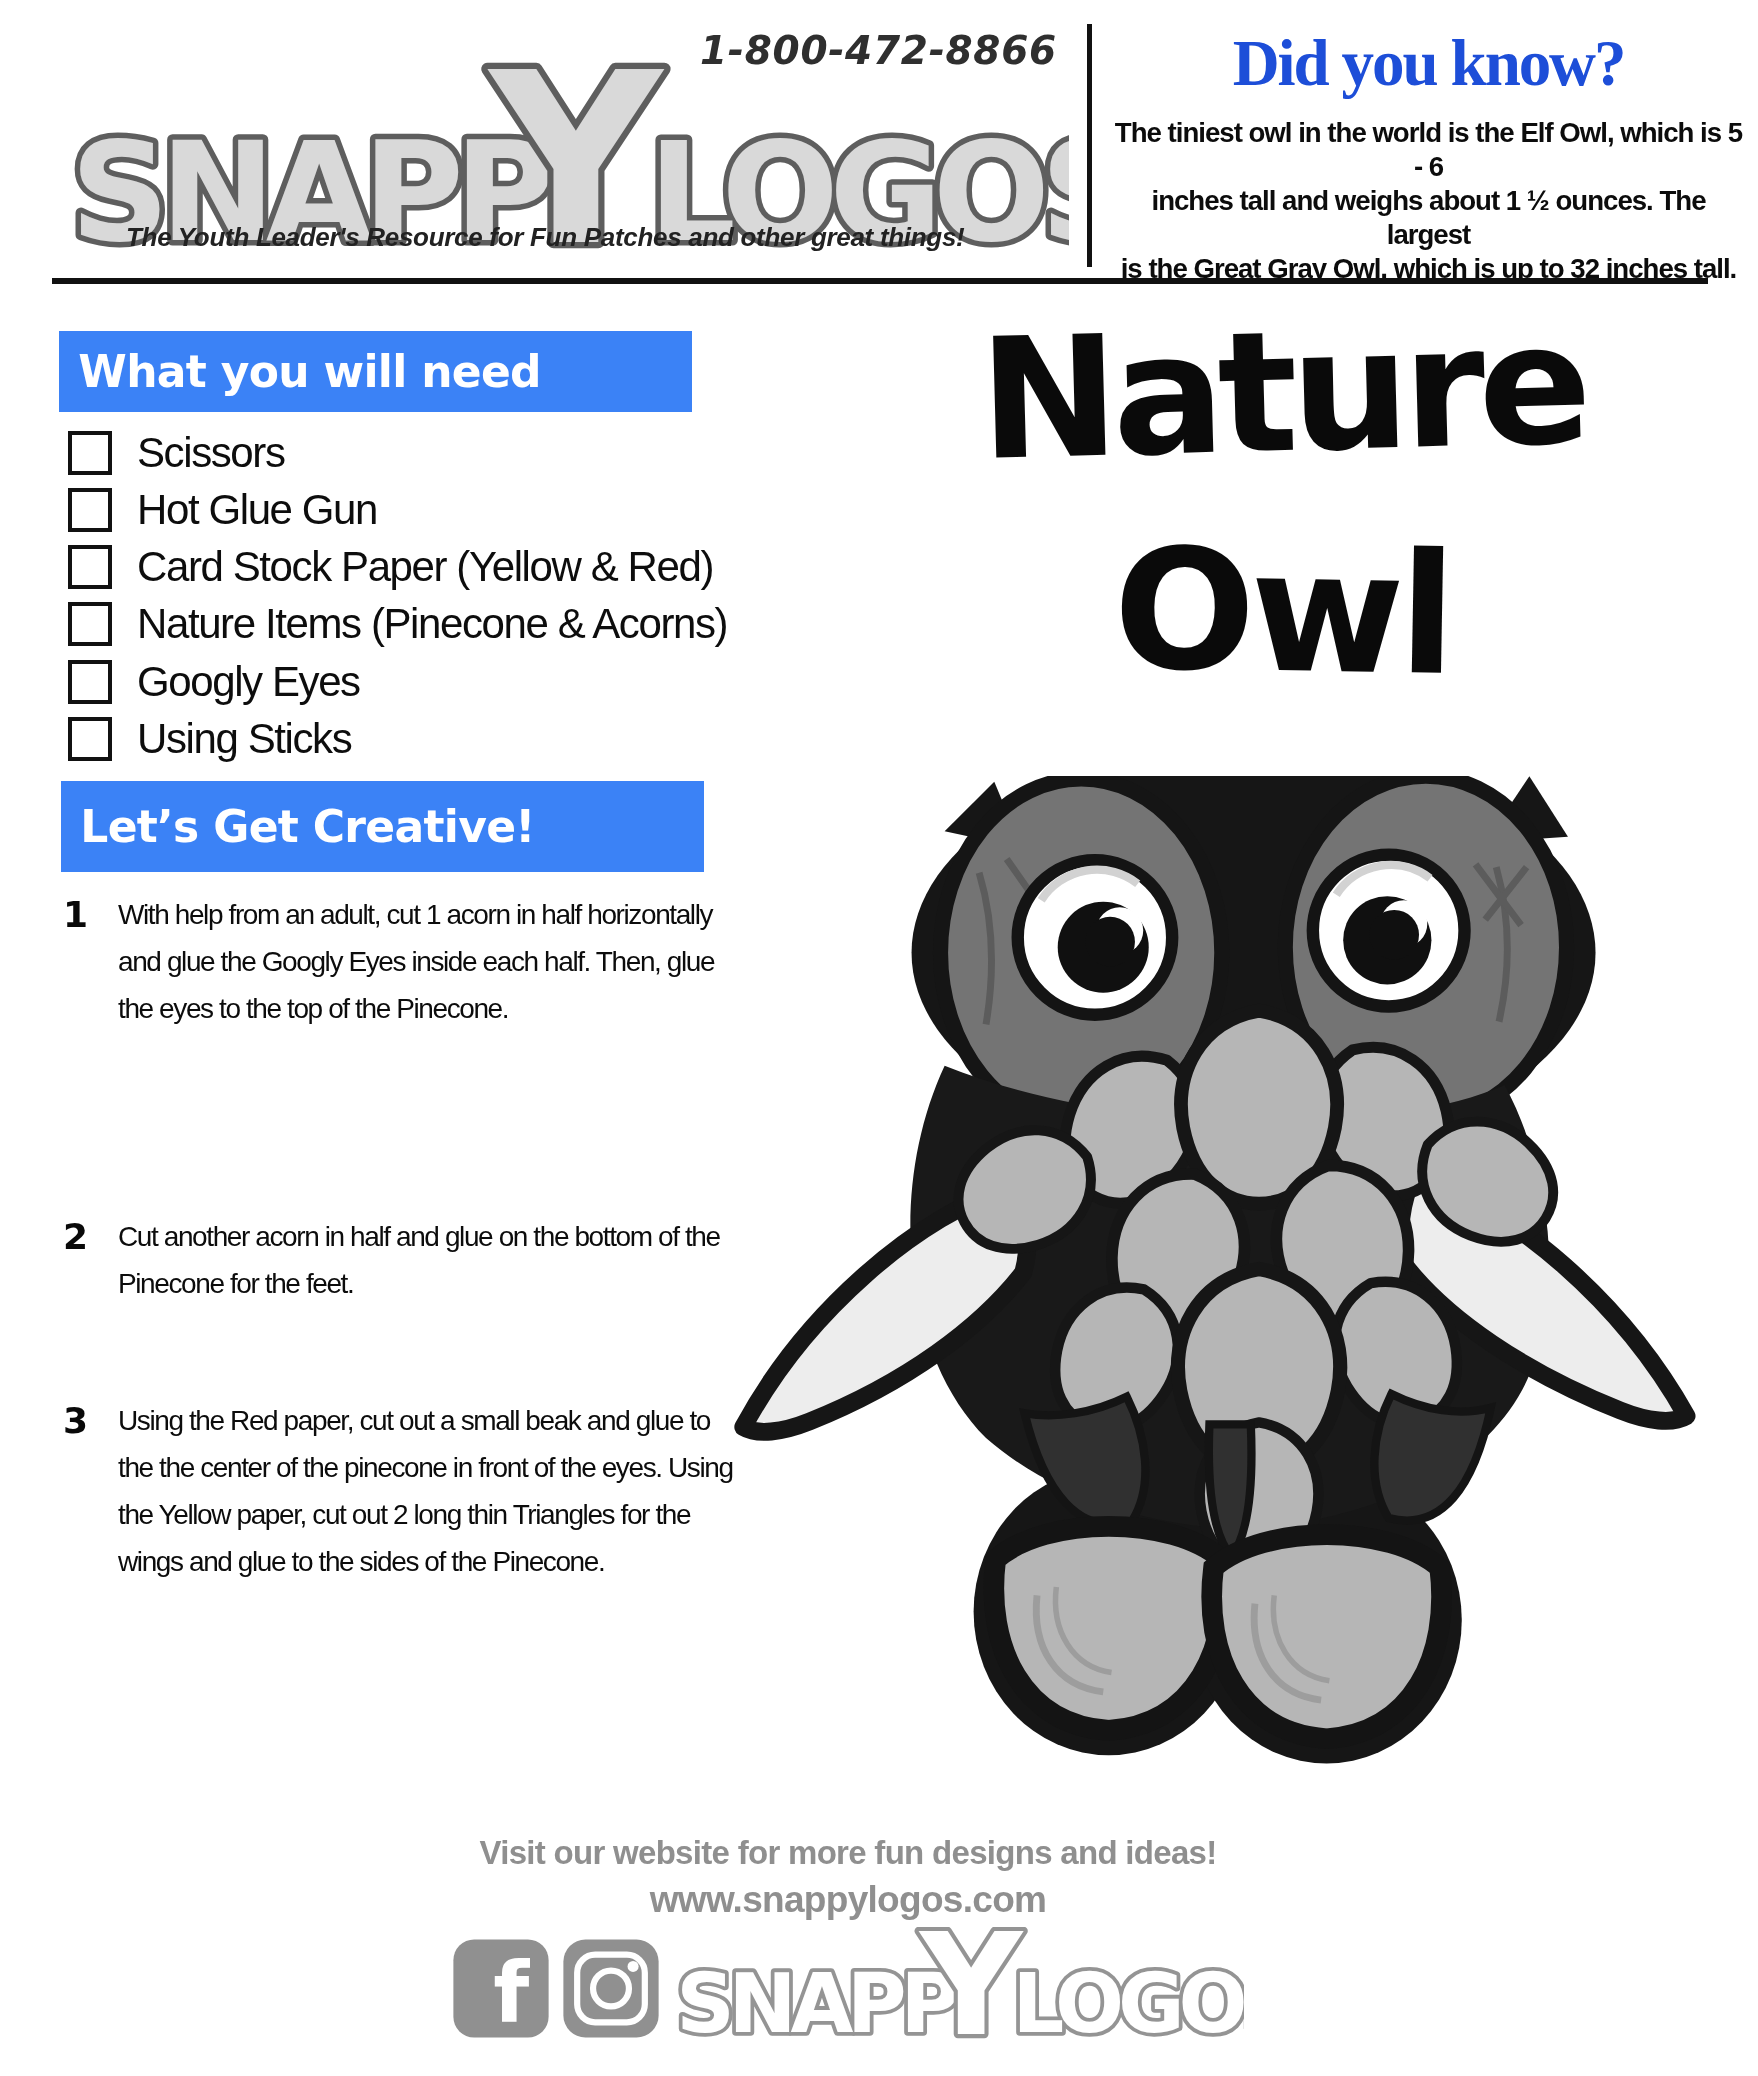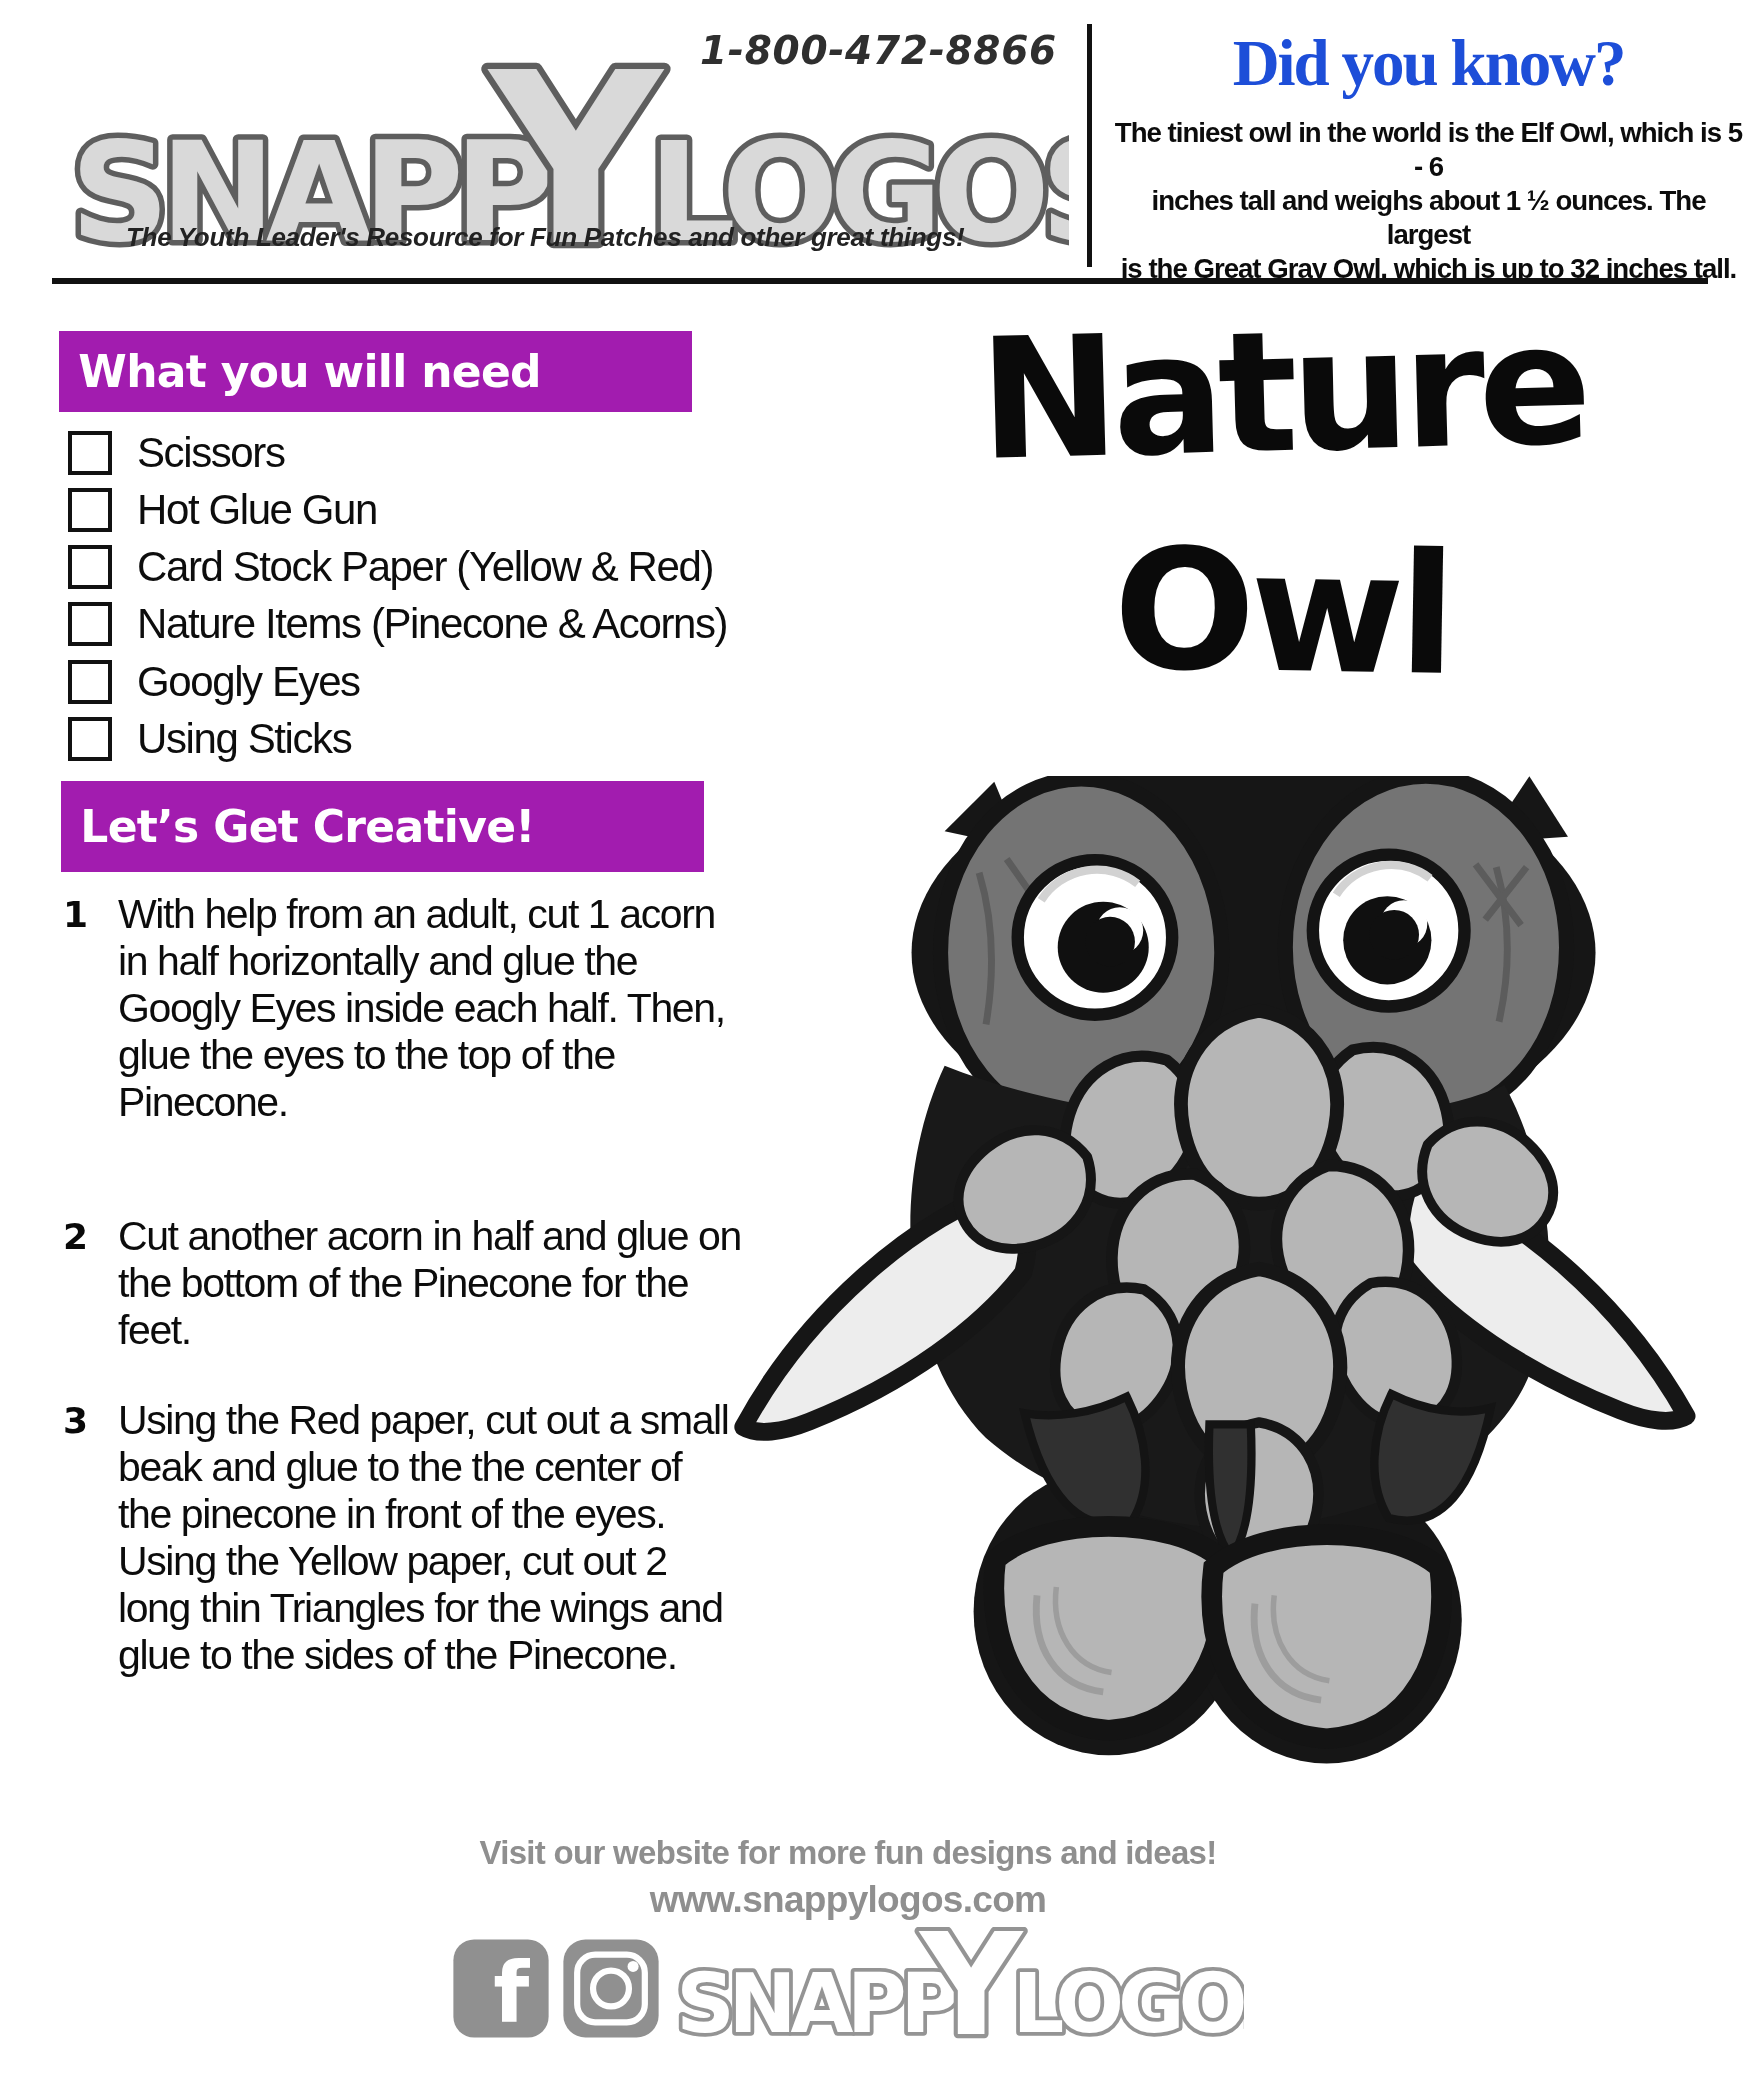--- a/index.html
+++ b/index.html
@@ -23,41 +23,41 @@
   .dyk-title{
     font-size:65px;font-weight:900;color:#1d4ed8;font-family:Liberation Serif, serif;
     letter-spacing:-2.1px;margin:0 0 15px 0;
   }
   .dyk-line{
     font-size:27.6px;font-weight:bold;color:#0c0c0c;line-height:34px;
     font-family:Liberation Sans, sans-serif;letter-spacing:-1px;
   }
   
   .bar{
-    position:absolute;background:#a21caf;color:#fff;display:flex;align-items:center;
+    position:absolute;background:#3b82f6;color:#fff;display:flex;align-items:center;
     font-family:"DejaVu Sans", sans-serif;font-weight:bold;font-size:44px;
     padding-left:19.3px;box-sizing:border-box;letter-spacing:-0.7px;
   }
   #bar-materials{left:59px;top:331px;width:633px;height:81px;}
   #bar-creative{left:61px;top:781px;width:643px;height:91px;}
   
   .check-row{position:absolute;left:68px;display:flex;align-items:center;height:48px;}
   .checkbox{width:36px;height:36px;border:4.8px solid #111;background:#fff;flex:0 0 auto;}
   .check-label{
     margin-left:25px;font-size:42px;color:#0d0d0d;letter-spacing:-1.4px;line-height:1;
     font-family:"Liberation Sans", sans-serif;white-space:nowrap;
   }
   
   .step{position:absolute;left:63px;width:689px;}
   .step-num{
     position:absolute;left:0;top:3.4px;font-size:36px;font-weight:900;color:#090909;
     font-family:"DejaVu Sans", sans-serif;
   }
   .step-text{
-    margin-left:55px;width:624px;font-size:41px;line-height:47px;color:#0c0c0c;
+    margin-left:55px;width:624px;font-size:28px;line-height:47px;color:#0c0c0c;
     letter-spacing:-1.4px;font-family:"Liberation Sans", sans-serif;
   }
   
   .craft-title-1{
     position:absolute;left:896px;top:309px;width:772px;text-align:center;
     font-size:167px;font-weight:bold;font-family:"DejaVu Sans", sans-serif;
     color:#0a0a0a;letter-spacing:-6.9px;transform:rotate(-1.5deg);line-height:1;
   }
   .craft-title-2{
     position:absolute;left:896px;top:529px;width:772px;text-align:center;

